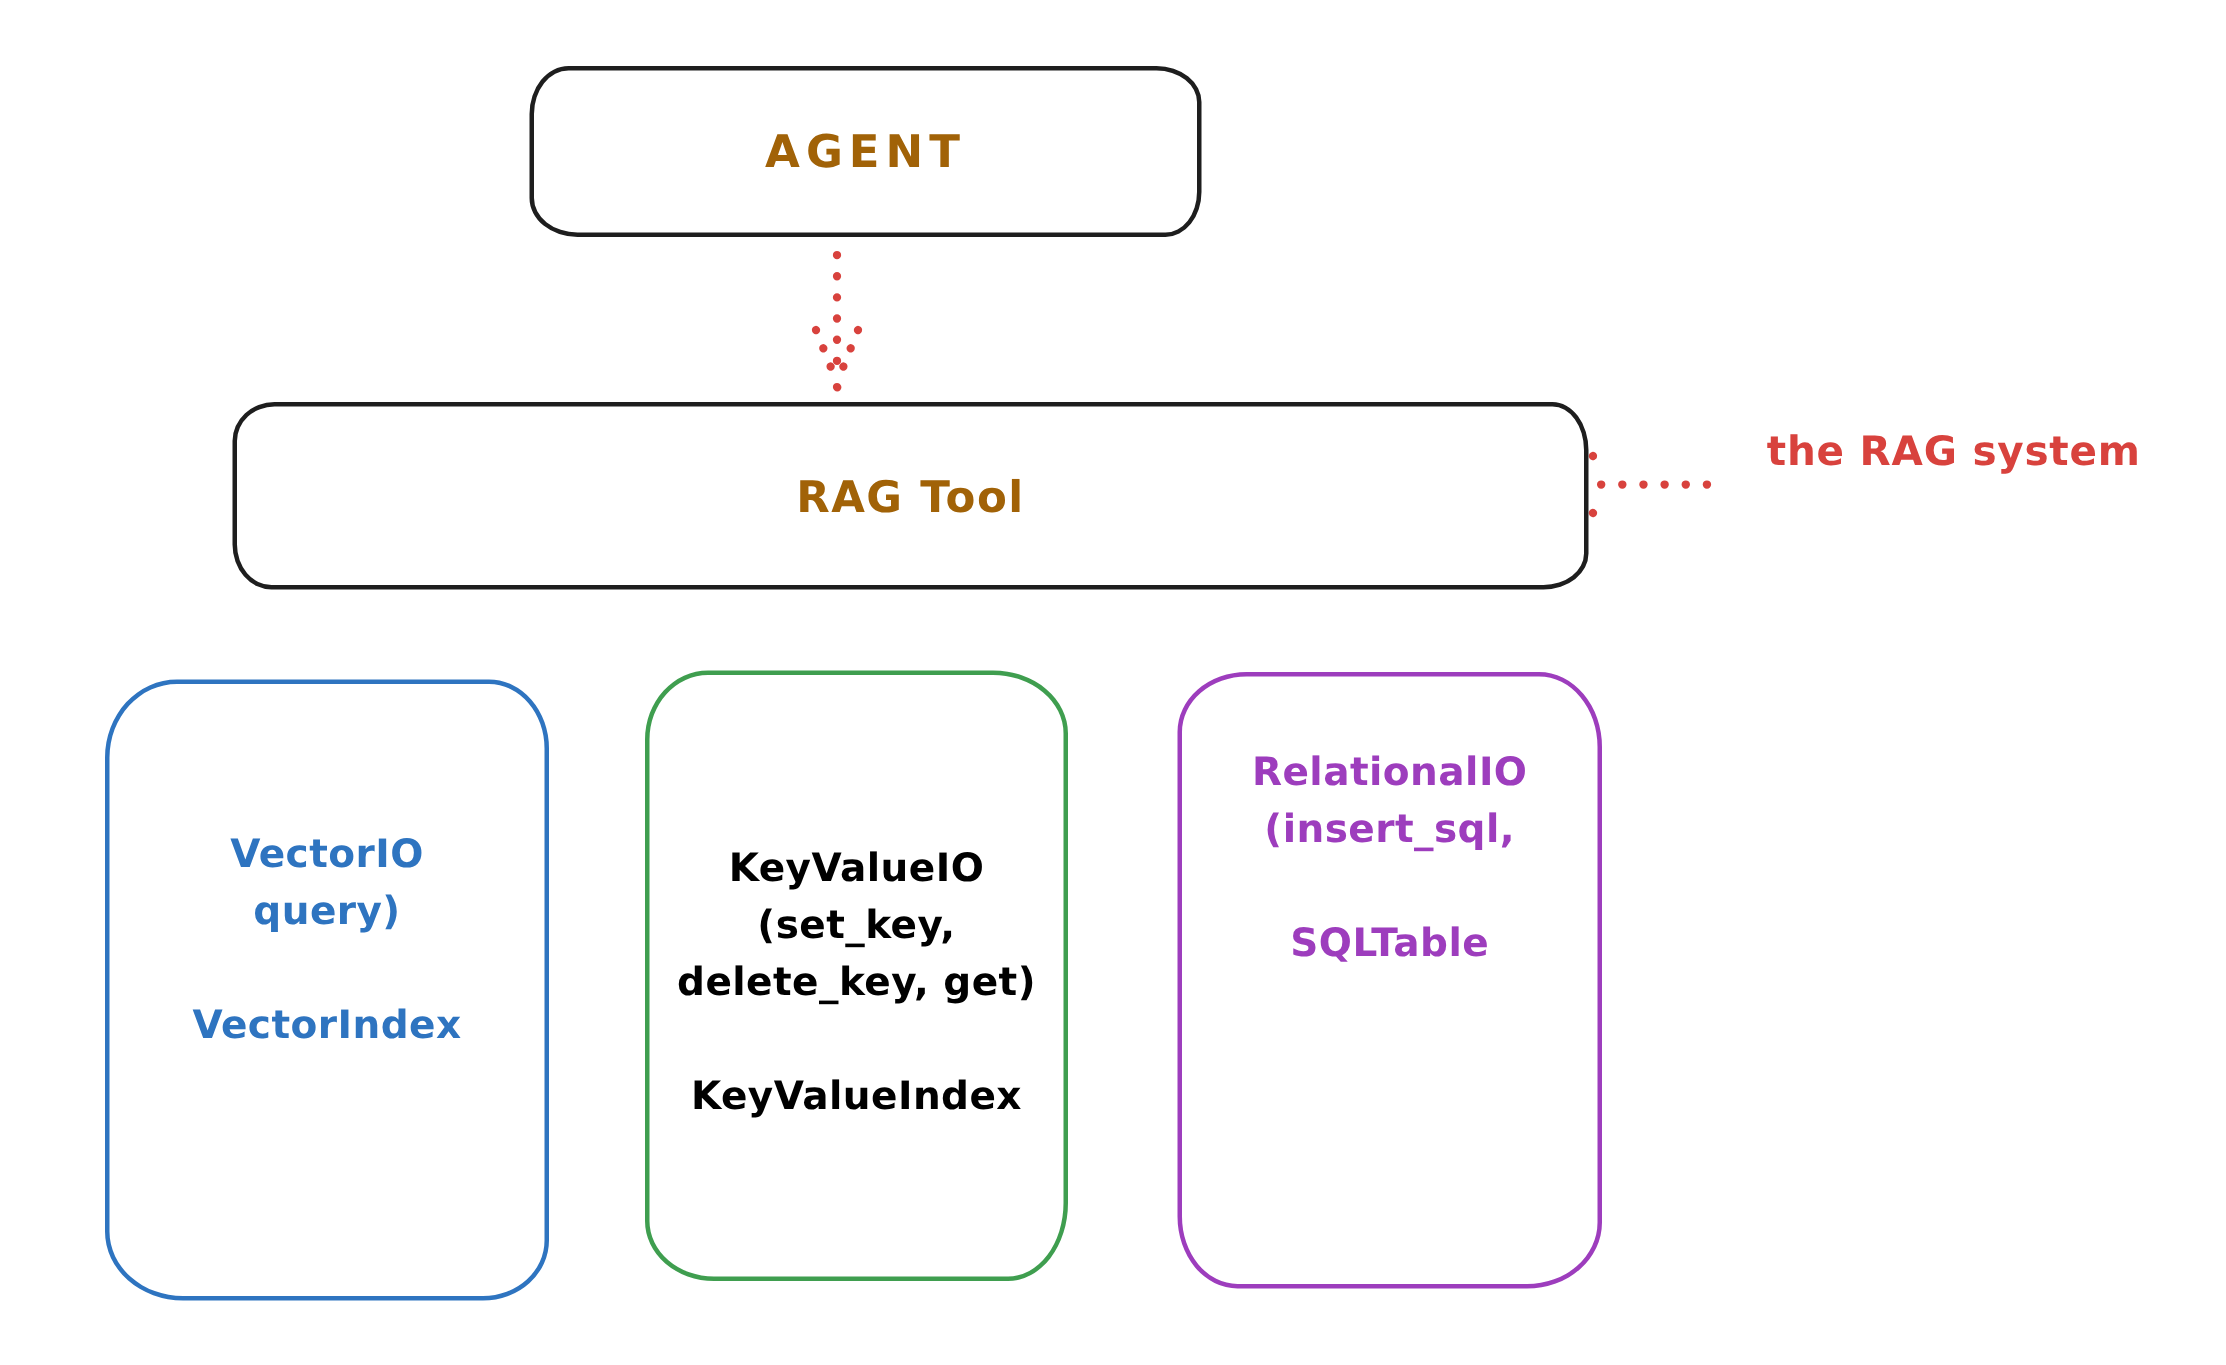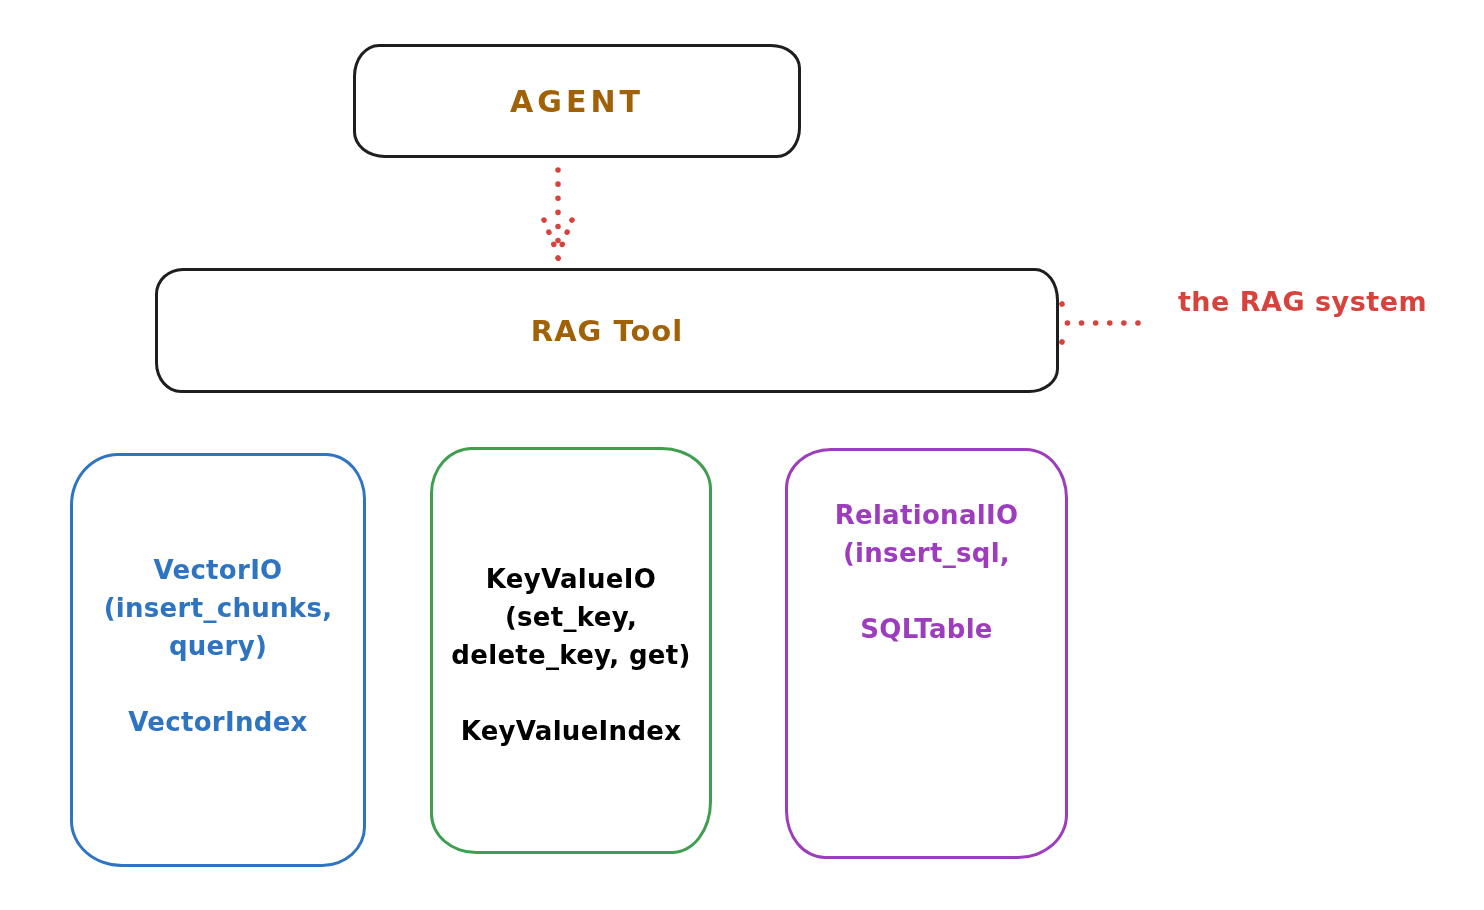--- a/index.html
+++ b/index.html
@@ -135,21 +135,20 @@
     <span class="label">RAG Tool</span>
   </div>
 
   <div class="annotation">
     <div>the RAG system</div>
   </div>
 
   <div class="box store blue">
     <div class="store-text">
       <div>VectorIO</div>
-      <div>(insert_chunks,</div>
       <div>query)</div>
       <div class="spacer-line"></div>
       <div>VectorIndex</div>
     </div>
   </div>
 
   <div class="box store green">
     <div class="store-text">
       <div>KeyValueIO</div>
       <div>(set_key,</div>

